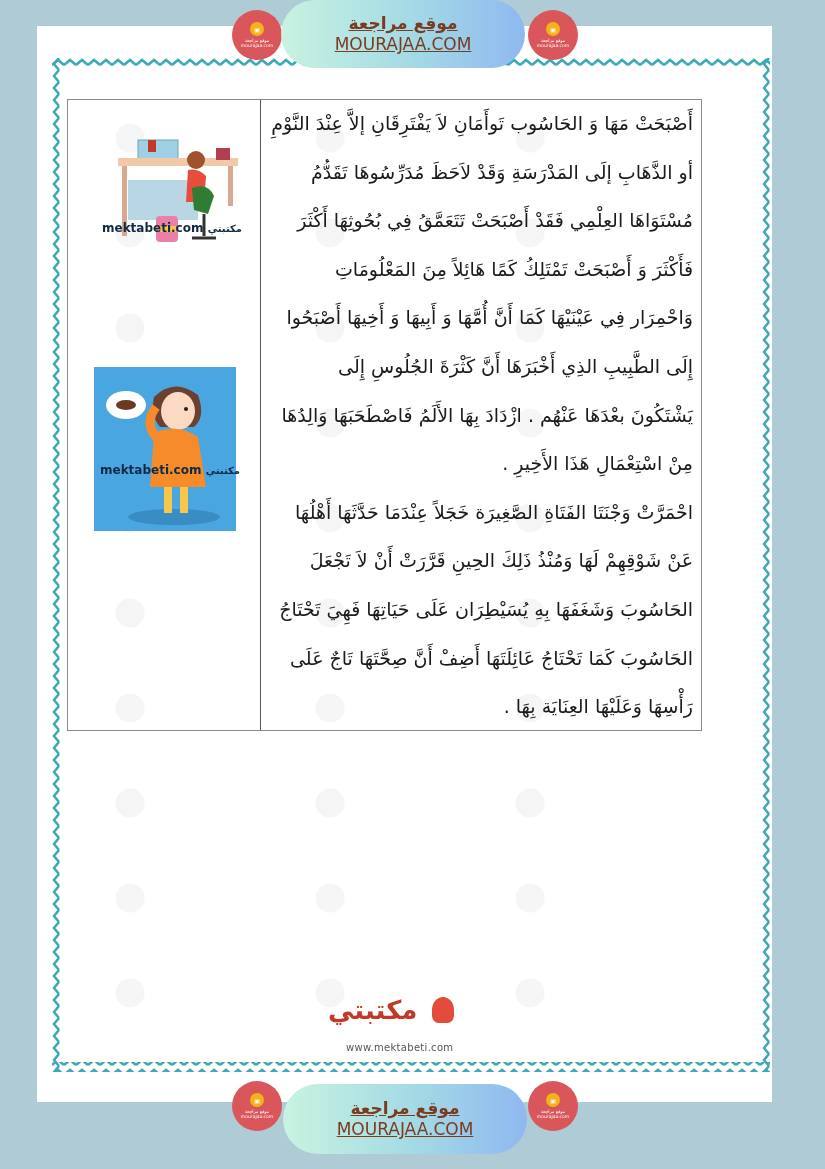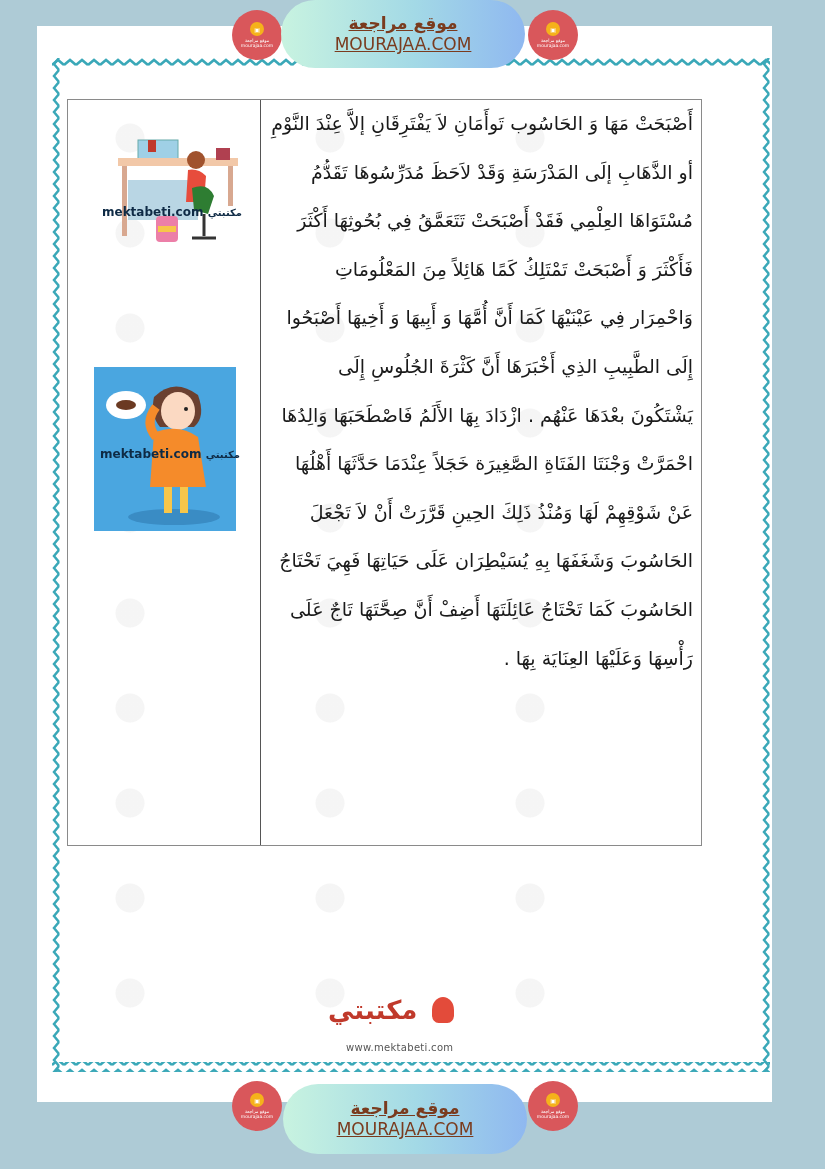--- a/index.html
+++ b/index.html
@@ -5,29 +5,29 @@
   html,body{margin:0;padding:0;}
   body{width:825px;height:1169px;position:relative;overflow:hidden;
        background:#aecbd6;font-family:"DejaVu Sans",sans-serif;}
   .page{position:absolute;left:37px;top:26px;width:735px;height:1076px;background:#ffffff;}
   .zig{position:absolute;left:52px;top:58px;width:718px;height:1014px;
        box-sizing:border-box;}
   .zig svg{position:absolute;left:0;top:0;}
   .watermark{position:absolute;left:70px;top:100px;width:630px;height:920px;
        background-image:radial-gradient(circle at 30% 40%, rgba(200,200,200,0.18) 0 14px, transparent 15px);
        background-size:200px 95px;pointer-events:none;}
-  .doc-table{position:absolute;left:67px;top:99px;width:635px;height:747px;
+  .doc-table{position:absolute;left:67px;top:99px;width:635px;height:632px;
        border:1.5px solid #8a8a8a;box-sizing:border-box;display:flex;flex-direction:row-reverse;}
   .text-cell{width:440px;box-sizing:border-box;padding:6px 8px 0 8px;direction:rtl;text-align:right;}
   .img-cell{flex:1;border-right:1.5px solid #555;position:relative;}
   .line{font-family:"DejaVu Sans",sans-serif;font-size:19px;color:#1a1a1a;
         height:48.6px;line-height:34px;white-space:nowrap;}
   .img1{position:absolute;left:40px;top:10px;width:140px;height:140px;}
   .img2{position:absolute;left:26px;top:267px;width:142px;height:164px;background:#4aa6e0;}
-  .mekta{position:absolute;font-weight:bold;font-size:12px;color:#0e2a45;white-space:nowrap;}
+  .mekta{position:absolute;font-weight:bold;font-size:12px;color:#0e2a45;white-space:nowrap;margin-top:16px;}
   .header-pill{position:absolute;left:281px;top:0;width:244px;height:68px;border-radius:34px;
        background:linear-gradient(90deg,#c8f3e0,#a3d9e6 55%,#8fb8f0);
        display:flex;flex-direction:column;align-items:center;justify-content:center;}
   .footer-pill{position:absolute;left:283px;top:1084px;width:244px;height:70px;border-radius:35px;
        background:linear-gradient(90deg,#c8f3e0,#a3d9e6 55%,#8fb8f0);
        display:flex;flex-direction:column;align-items:center;justify-content:center;}
   .pill-ar{font-size:17px;font-weight:bold;color:#7a3b1e;text-decoration:underline;line-height:20px;direction:rtl;}
   .pill-en{font-family:"DejaVu Sans",sans-serif;font-size:17px;font-weight:normal;color:#7a3b1e;text-decoration:underline;line-height:22px;}
   .badge{position:absolute;width:50px;height:50px;border-radius:50%;background:#d9575b;
        display:flex;flex-direction:column;align-items:center;justify-content:center;}
@@ -64,20 +64,21 @@
 
 <div class="doc-table">
   <div class="text-cell">
     <div class="line">أَصْبَحَتْ مَهَا وَ الحَاسُوب تَوأَمَانِ لاَ يَفْتَرِقَانِ إلاَّ عِنْدَ النَّوْمِ</div>
     <div class="line">أو الذَّهَابِ إلَى المَدْرَسَةِ وَقَدْ لاَحَظَ مُدَرِّسُوهَا تَقَدُّمُ</div>
     <div class="line">مُسْتَوَاهَا العِلْمِي فَقَدْ أَصْبَحَتْ تَتَعَمَّقُ فِي بُحُوثِهَا أَكْثَرَ</div>
     <div class="line">فَأَكْثَرَ وَ أَصْبَحَتْ تَمْتَلِكُ كَمًا هَائِلاً مِنَ المَعْلُومَاتِ</div>
     <div class="line">وَاحْمِرَار فِي عَيْنَيْهَا كَمَا أَنَّ أُمَّهَا وَ أَبِيهَا وَ أَخِيهَا أَصْبَحُوا</div>
     <div class="line">إِلَى الطَّبِيبِ الذِي أَخْبَرَهَا أَنَّ كَثْرَةَ الجُلُوسِ إِلَى</div>
     <div class="line">يَشْتَكُونَ بعْدَهَا عَنْهُم . ازْدَادَ بِهَا الأَلَمُ فَاصْطَحَبَهَا وَالِدُهَا</div>
+    <div class="line">مِنْ اسْتِعْمَالِ هَذَا الأَخِيرِ .</div>
     <div class="line">احْمَرَّتْ وَجْنَتَا الفَتَاةِ الصَّغِيرَة خَجَلاً عِنْدَمَا  حَدَّثَهَا أَهْلُهَا</div>
     <div class="line">عَنْ شَوْقِهِمْ لَهَا وَمُنْذُ ذَلِكَ الحِينِ قَرَّرَتْ أَنْ لاَ تَجْعَلَ</div>
     <div class="line">الحَاسُوبَ وَشَغَفَهَا بِهِ يُسَيْطِرَان عَلَى حَيَاتِهَا فَهِيَ تَحْتَاجُ</div>
     <div class="line">الحَاسُوبَ كَمَا تَحْتَاجُ عَائِلَتَهَا أَضِفْ أَنَّ صِحَّتَهَا تَاجٌ عَلَى</div>
     <div class="line">رَأْسِهَا وَعَلَيْهَا العِنَايَة بِهَا .</div>
   </div>
 
   <div class="img-cell">
 
     <div class="img1">

